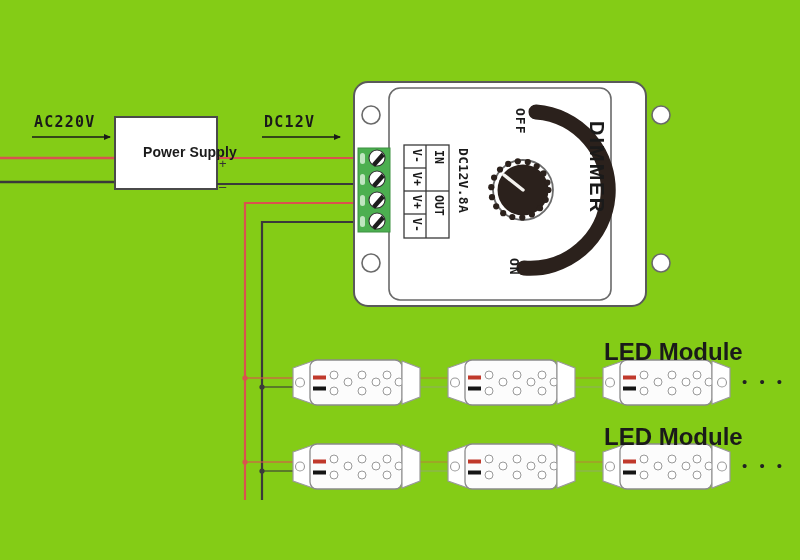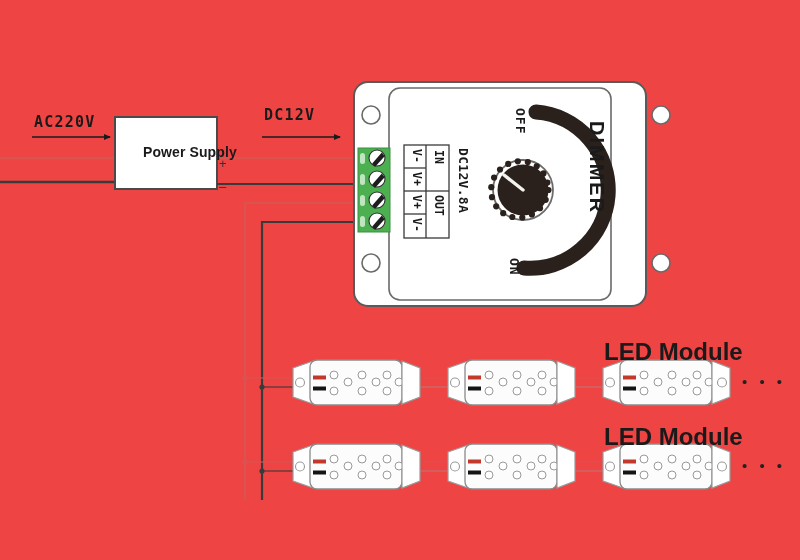--- a/index.html
+++ b/index.html
@@ -8,21 +8,21 @@
     padding: 0;
     background: #ffffff;
   }
   body {
     font-family: "Liberation Sans", sans-serif;
   }
   #diagram-root {
     position: relative;
     width: 800px;
     height: 560px;
-    background: #ef4444;
+    background: #84cc16;
     overflow: hidden;
   }
   #diagram-svg {
     position: absolute;
     left: 0;
     top: 0;
     width: 800px;
     height: 560px;
     display: block;
   }
@@ -351,21 +351,21 @@
             <circle cx="697" cy="475" r="4"></circle>
         </g>
         <path d="M712,445 L730,452 L730,481 L712,488 Z" fill="#ffffff" stroke="#9a9a9a" stroke-width="1.2"></path>
         <circle cx="722" cy="466.5" r="4.5" fill="#ffffff" stroke="#9a9a9a" stroke-width="1.1"></circle>
       </g>
     </g>
   </svg>
 
   <div class="txt lbl-ac" style="left:34px; top:115px;">AC220V</div>
 
-  <div class="txt lbl-dc" style="left:264px; top:108px;">DC12V</div>
+  <div class="txt lbl-dc" style="left:264px; top:115px;">DC12V</div>
 
   <div class="txt lbl-psu" style="left:121px; top:145px;">Power Supply</div>
 
   <div class="txt lbl-sign" style="left:219px; top:157px;">+</div>
   <div class="txt lbl-sign" style="left:219px; top:180px;">–</div>
 
   <div class="txt lbl-term rot90" style="left:422px; top:149px;">V-</div>
   <div class="txt lbl-term rot90" style="left:422px; top:172px;">V+</div>
   <div class="txt lbl-term rot90" style="left:422px; top:195px;">V+</div>
   <div class="txt lbl-term rot90" style="left:422px; top:218px;">V-</div>

